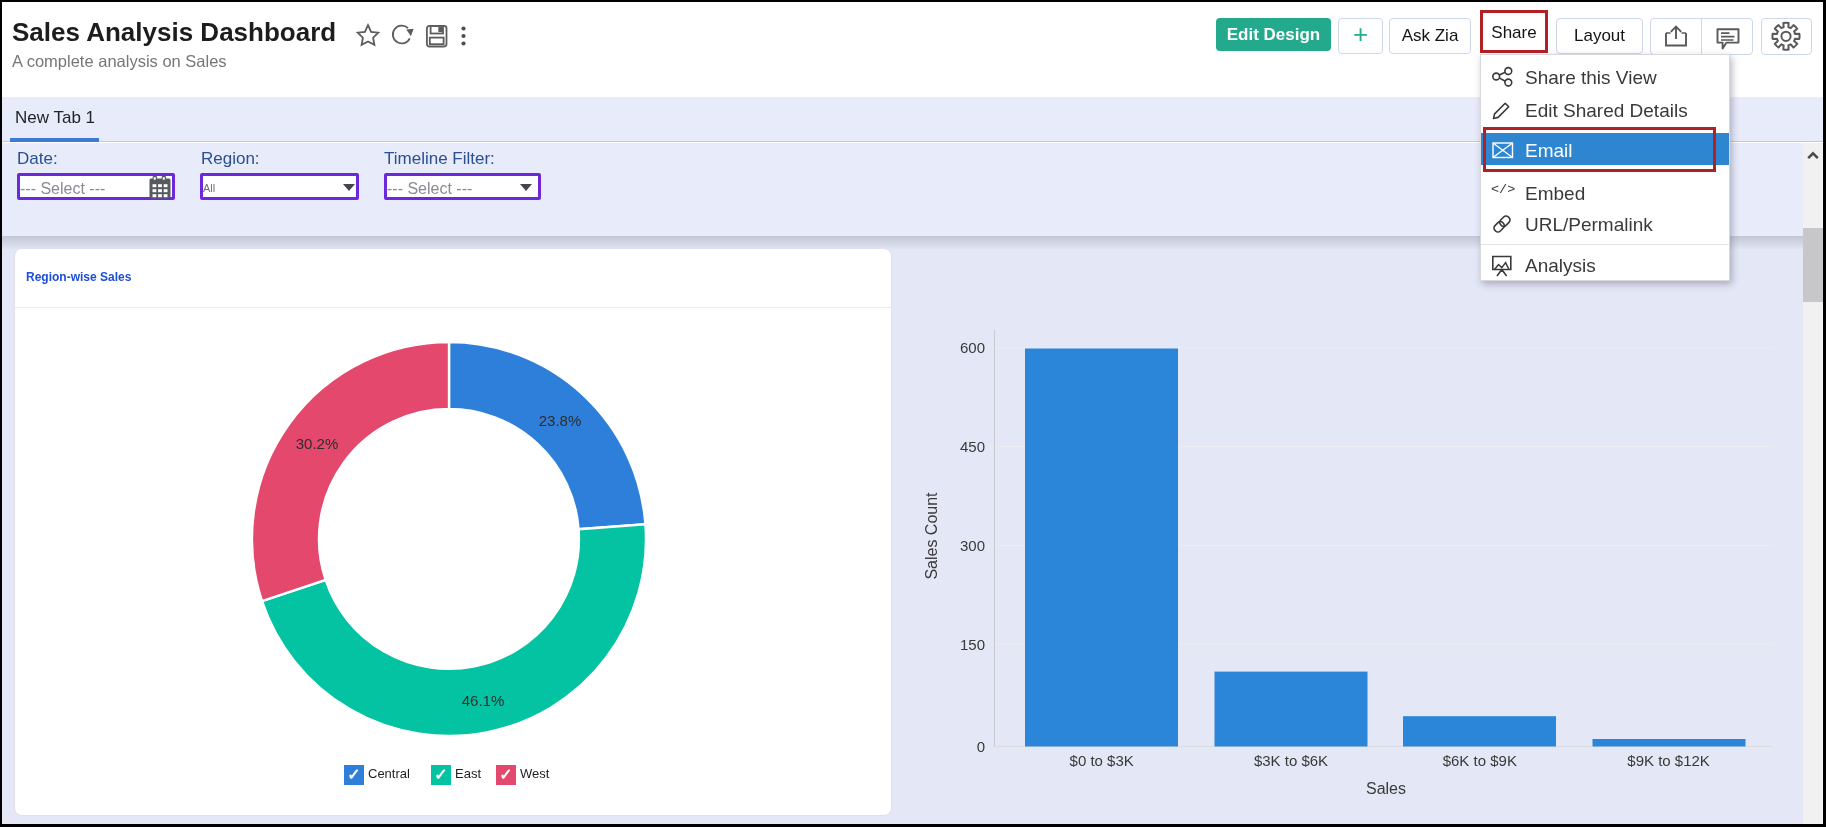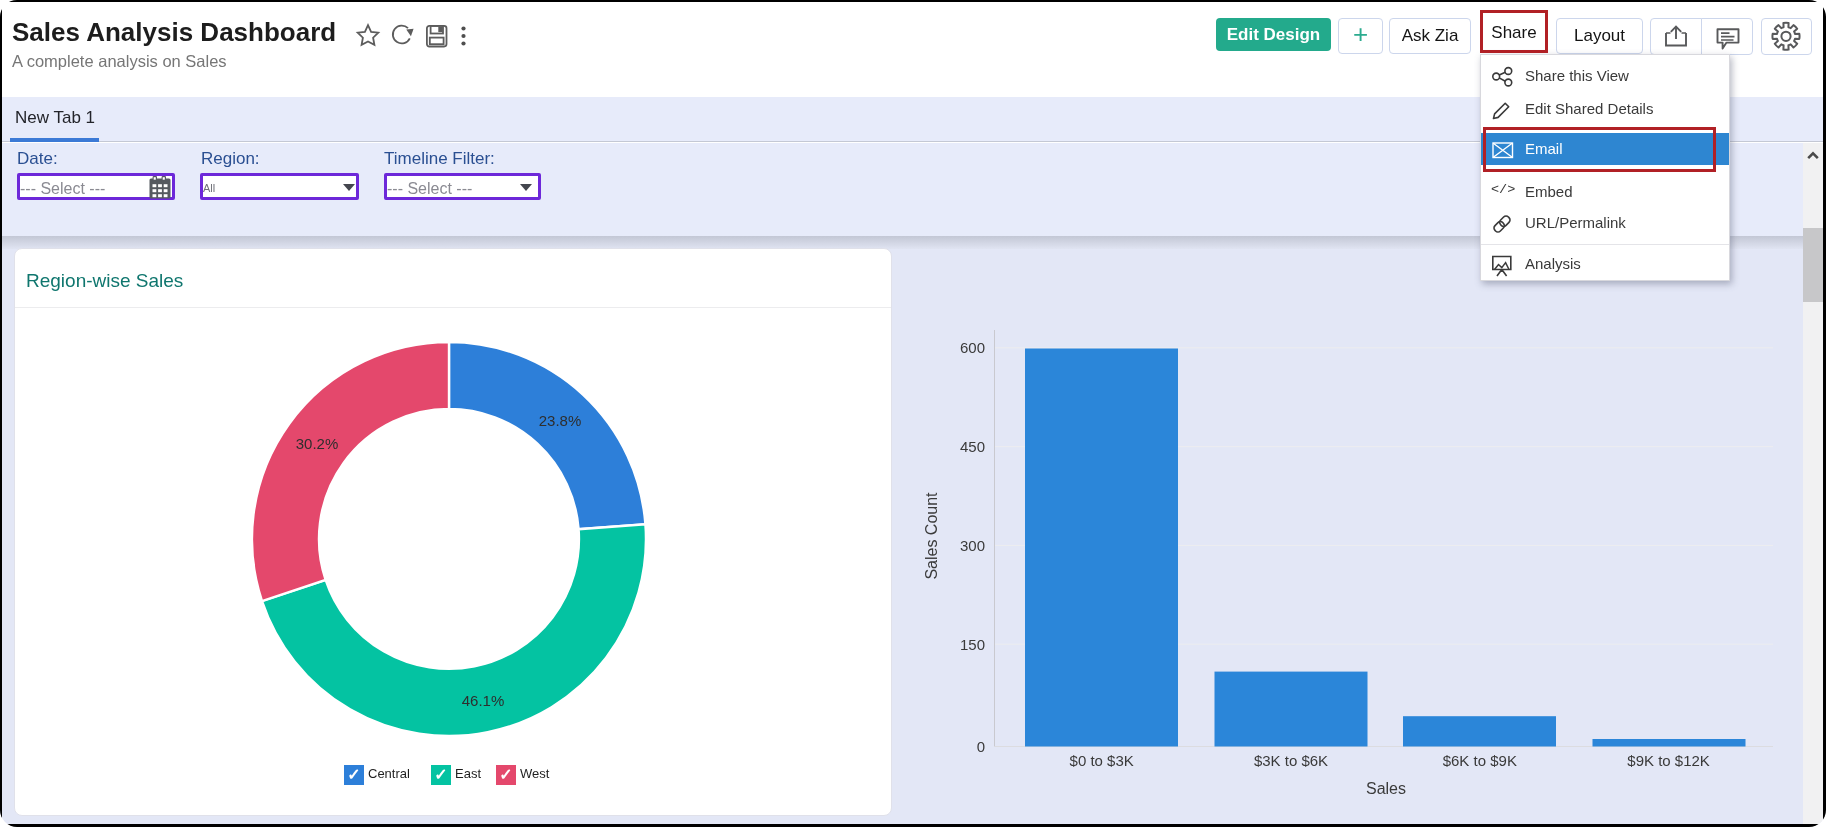--- a/index.html
+++ b/index.html
@@ -1,18 +1,18 @@
 <!DOCTYPE html>
 <html><head>
 <meta charset="utf-8">
 <style>
 *{margin:0;padding:0;box-sizing:border-box;}
 html,body{width:1826px;height:827px;overflow:hidden;}
 body{font-family:"Liberation Sans",sans-serif;}
-#page{position:relative;width:1826px;height:827px;background:#fff;overflow:hidden;border-radius:17px;}
+#page{position:relative;width:1826px;height:827px;background:#fff;overflow:hidden;}
 .abs{position:absolute;}
 
 #tabbar{left:0;top:97px;width:1823px;height:45px;background:#e7ebfa;border-bottom:1px solid #c4c8d4;}
 #filters{left:0;top:143px;width:1823px;height:93px;background:#e7ebfa;}
 #fshadow{left:0;top:236px;width:1823px;height:13px;background:linear-gradient(#c3c7d5,#e0e4f2);}
 #content{left:0;top:249px;width:1823px;height:575px;background:#e3e7f6;}
 
 #title{left:12px;top:14px;font-size:26px;letter-spacing:-0.7px;font-weight:bold;color:#1d1d1d;line-height:36px;letter-spacing:0px;}
 #subtitle{left:12px;top:50px;font-size:16.5px;color:#767676;line-height:22px;}
 
@@ -35,30 +35,30 @@
 #tabline{left:10px;top:138px;width:89px;height:4px;background:#3c7ad6;}
 
 .flabel{position:absolute;top:149px;font-size:17px;color:#2a4f92;}
 .fsel{position:absolute;top:173px;height:27px;background:#fff;border:3px solid #6d28d9;border-radius:2px;font-size:16px;color:#8a8a92;line-height:25px;}
 .arr{position:absolute;width:0;height:0;border-left:6px solid transparent;border-right:6px solid transparent;border-top:7px solid #44464e;top:184px;}
 
 .card{position:absolute;top:248px;height:568px;background:#fff;border:1px solid #e0e1ea;border-radius:8px;}
 #card1{left:14px;width:878px;}
 #card2{left:909px;width:880px;}
 .chead{position:absolute;left:0;top:0;width:100%;height:59px;border-bottom:1px solid #ececee;}
-.ctitle{position:absolute;left:11px;top:21px;font-size:19px;font-weight:normal;color:#0f766e;}
+.ctitle{position:absolute;left:11px;top:21px;font-size:12px;font-weight:bold;color:#1d4ed8;}
 
 .lbox{position:absolute;top:765px;width:20px;height:20px;color:#fff;font-size:16px;font-weight:bold;text-align:center;line-height:20px;z-index:5;}
 .ltxt{position:absolute;top:766px;font-size:13px;color:#1f1f1f;z-index:5;}
 
 .menu{position:absolute;background:#fff;border:1px solid #d8d8dd;box-shadow:2px 3px 7px rgba(90,95,120,.45);z-index:30;}
 #menuL{left:1203px;top:53px;width:277px;height:152px;}
 #menuR{left:1480px;top:54px;width:250px;height:227px;}
 .mitem{position:absolute;left:13px;font-size:16.5px;color:#3a3a3a;white-space:nowrap;}
-.ritem{position:absolute;left:44px;font-size:15px;color:#3a3a3a;white-space:nowrap;}
+.ritem{position:absolute;left:44px;font-size:19px;color:#3a3a3a;white-space:nowrap;}
 .msep{position:absolute;left:0;width:100%;height:1px;background:#e4e4e8;}
 
 #sbtrack{left:1803px;top:143px;width:20px;height:681px;background:#f1f1f2;z-index:20;}
 #sbthumb{left:0px;top:85px;width:20px;height:74px;background:#c7c7c9;}
 
 .frame{position:absolute;background:#000;z-index:60;}
 svg{position:absolute;overflow:visible;}
 </style>
 </head>
 <body>

